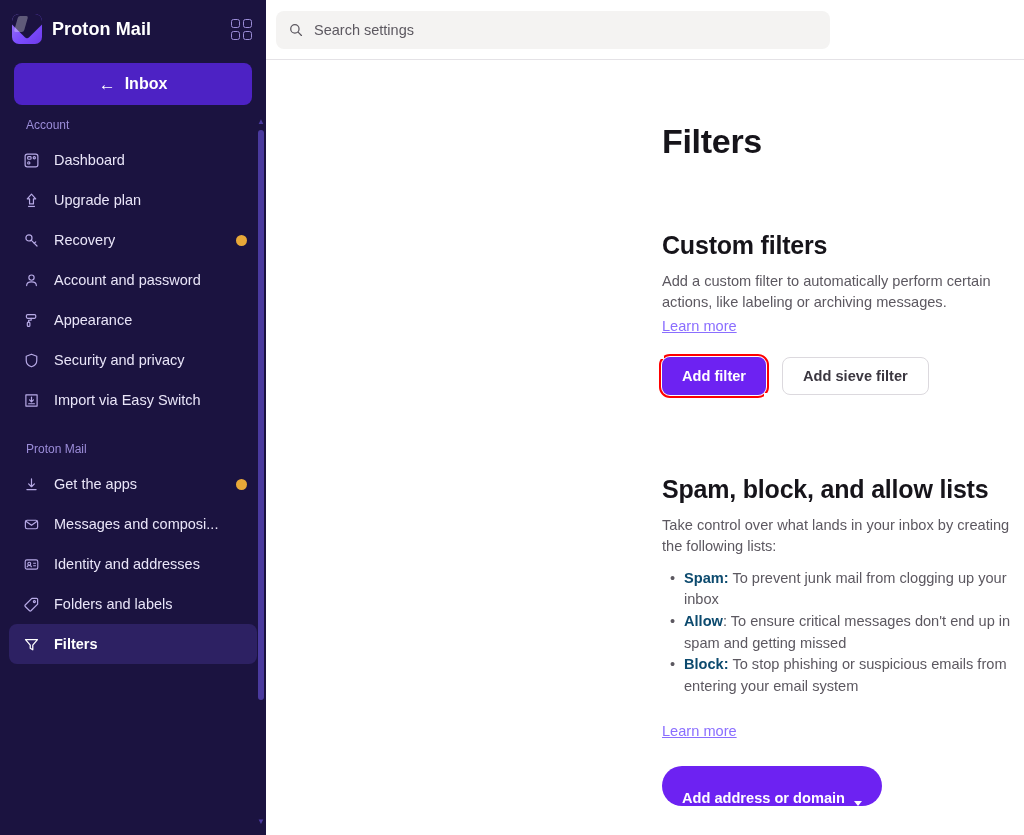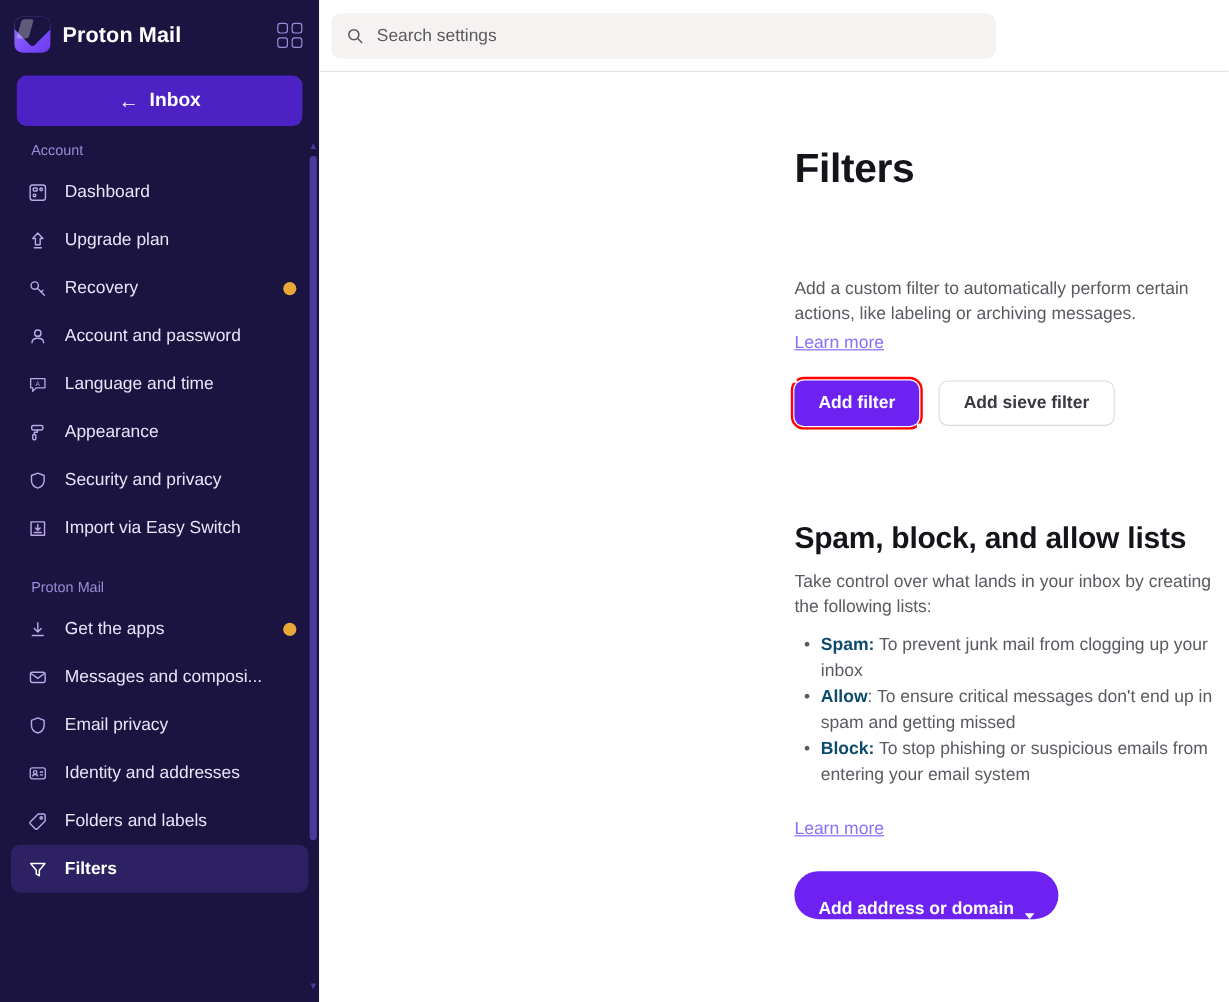--- a/index.html
+++ b/index.html
@@ -440,29 +440,20 @@
       <div class="nav-item">
         <span class="nav-icon">
           <svg width="17" height="17" viewBox="0 0 20 20" fill="none" stroke="currentColor" stroke-width="1.4" stroke-linecap="round">
             <circle cx="10" cy="6.6" r="3.1"></circle>
             <path d="M4.3 16c0-3 2.6-4.4 5.7-4.4s5.7 1.4 5.7 4.4"></path>
           </svg>
         </span>
         <span class="nav-label">Account and password</span>
       </div>
 
-      <div class="nav-item">
-        <span class="nav-icon">
-          <svg width="17" height="17" viewBox="0 0 20 20" fill="none" stroke="currentColor" stroke-width="1.3">
-            <path d="M3 4.2h14v9H8.4L5 16.5V13.2H3Z" stroke-linejoin="round"></path>
-            <text x="10" y="11.2" font-size="6.4" fill="currentColor" stroke="none" text-anchor="middle" font-family="Liberation Sans, sans-serif">A</text>
-          </svg>
-        </span>
-        <span class="nav-label">Language and time</span>
-      </div>
 
       <div class="nav-item">
         <span class="nav-icon">
           <svg width="17" height="17" viewBox="0 0 20 20" fill="none" stroke="currentColor" stroke-width="1.4" stroke-linecap="round" stroke-linejoin="round">
             <rect x="4" y="3" width="11" height="4.4" rx="1.4"></rect>
             <path d="M9.6 7.4v2.3H6.6v2.1"></path>
             <rect x="5.1" y="11.8" width="3" height="5.2" rx="1.1"></rect>
           </svg>
         </span>
         <span class="nav-label">Appearance</span>
@@ -504,28 +495,20 @@
       <div class="nav-item">
         <span class="nav-icon">
           <svg width="17" height="17" viewBox="0 0 20 20" fill="none" stroke="currentColor" stroke-width="1.4" stroke-linejoin="round">
             <rect x="2.8" y="5" width="14.4" height="10" rx="2"></rect>
             <path d="M3.4 6.2 10 11l6.6-4.8"></path>
           </svg>
         </span>
         <span class="nav-label">Messages and composi...</span>
       </div>
 
-      <div class="nav-item">
-        <span class="nav-icon">
-          <svg width="17" height="17" viewBox="0 0 20 20" fill="none" stroke="currentColor" stroke-width="1.4" stroke-linejoin="round">
-            <path d="M10 2.6 L16.2 5v5c0 3.7-2.8 6.3-6.2 7.4C6.6 16.3 3.8 13.7 3.8 10V5Z"></path>
-          </svg>
-        </span>
-        <span class="nav-label">Email privacy</span>
-      </div>
 
       <div class="nav-item">
         <span class="nav-icon">
           <svg width="17" height="17" viewBox="0 0 20 20" fill="none" stroke="currentColor" stroke-width="1.3" stroke-linejoin="round">
             <rect x="2.6" y="4.6" width="14.8" height="10.8" rx="2"></rect>
             <circle cx="7.4" cy="9" r="1.7"></circle>
             <path d="M4.9 13.1c0-1.3 1.2-2 2.5-2s2.5.7 2.5 2"></path>
             <path d="M12 8.6h3.2M12 11.4h3.2"></path>
           </svg>
         </span>
@@ -572,20 +555,21 @@
         </span>
         <input class="search-input" type="text" placeholder="Search settings" style="">
       </div>
     </div>
 
     <div class="content">
 
       <h1 class="page-title">Filters</h1>
 
       <section class="section">
+        <h2 class="section-title">Custom filters</h2>
         <p class="section-desc">Add a custom filter to automatically perform certain actions, like labeling or archiving messages.</p>
         <a class="learn-more">Learn more</a>
         <div class="btn-row">
           <button class="btn btn-primary highlight-target">Add filter</button>
           <button class="btn btn-secondary">Add sieve filter</button>
         </div>
       </section>
 
       <section class="section second">
         <h2 class="section-title">Spam, block, and allow lists</h2>

